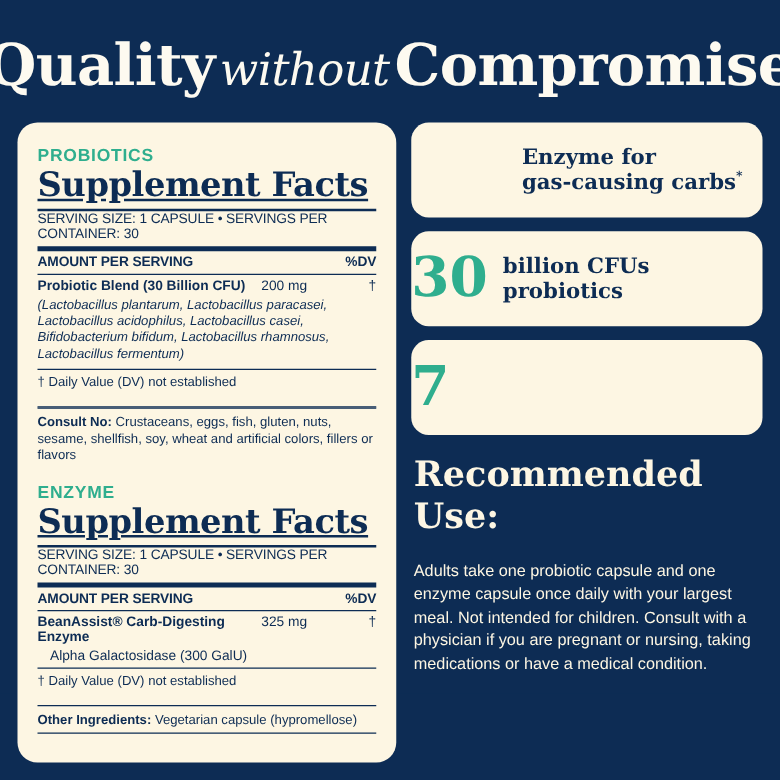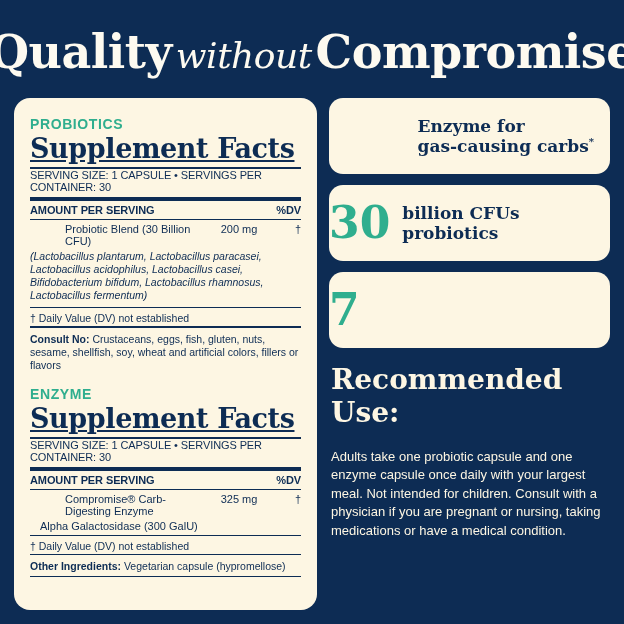--- a/index.html
+++ b/index.html
@@ -99,40 +99,40 @@
     border-top: 2px solid #0d2c54;
   }
   .row {
     display: flex;
     align-items: baseline;
     color: #0d2c54;
     font-size: 11px;
     padding: 3px 0 3px 0;
   }
   .row .name { flex: 1; }
-  .row .amt { width: 60px; text-align: center; padding-right: 6px; }
+  .row .amt { width: 60px; text-align: left; padding-right: 6px; }
   .row .dv { width: 26px; text-align: right; }
   .row.head { font-weight: bold; font-size: 11px; letter-spacing: -0.1px; }
-  .row.bold .name { font-weight: normal; margin-left: 35px; }
+  .row.bold .name { font-weight: bold; }
   .strains {
     color: #0d2c54;
     font-size: 10.5px;
     font-style: italic;
     line-height: 1.25;
     padding: 0 0 4px 0;
   }
   .sub-ingredient {
     color: #0d2c54;
     font-size: 11px;
     padding: 0 0 3px 10px;
   }
   .footnote {
     color: #0d2c54;
     font-size: 10.5px;
-    padding: 4px 0 2px 0;
+    padding: 4px 0 13px 0;
   }
   .para {
     color: #0d2c54;
     font-size: 10.5px;
     line-height: 1.28;
     padding: 5px 0 3px 0;
   }
   .para b { font-weight: bold; }
 
   
@@ -228,21 +228,21 @@
         <div class="panel-title">Supplement Facts</div>
         <div class="rule-med"></div>
         <div class="serving">SERVING SIZE: 1 CAPSULE • SERVINGS PER CONTAINER: 30</div>
         <div class="rule-thick"></div>
         <div class="row head">
           <span class="name">AMOUNT PER SERVING</span>
           <span class="dv">%DV</span>
         </div>
         <div class="rule-thin"></div>
         <div class="row bold">
-          <span class="name">Compromise® Carb-Digesting Enzyme</span>
+          <span class="name">BeanAssist® Carb-Digesting Enzyme</span>
           <span class="amt">325 mg</span>
           <span class="dv">†</span>
         </div>
         <div class="sub-ingredient">Alpha Galactosidase (300 GalU)</div>
         <div class="rule-thin"></div>
         <div class="footnote">† Daily Value (DV) not established</div>
         <div class="rule-thin"></div>
         <div class="para">
           <b>Other Ingredients:</b>
           <span>Vegetarian capsule (hypromellose)</span>

